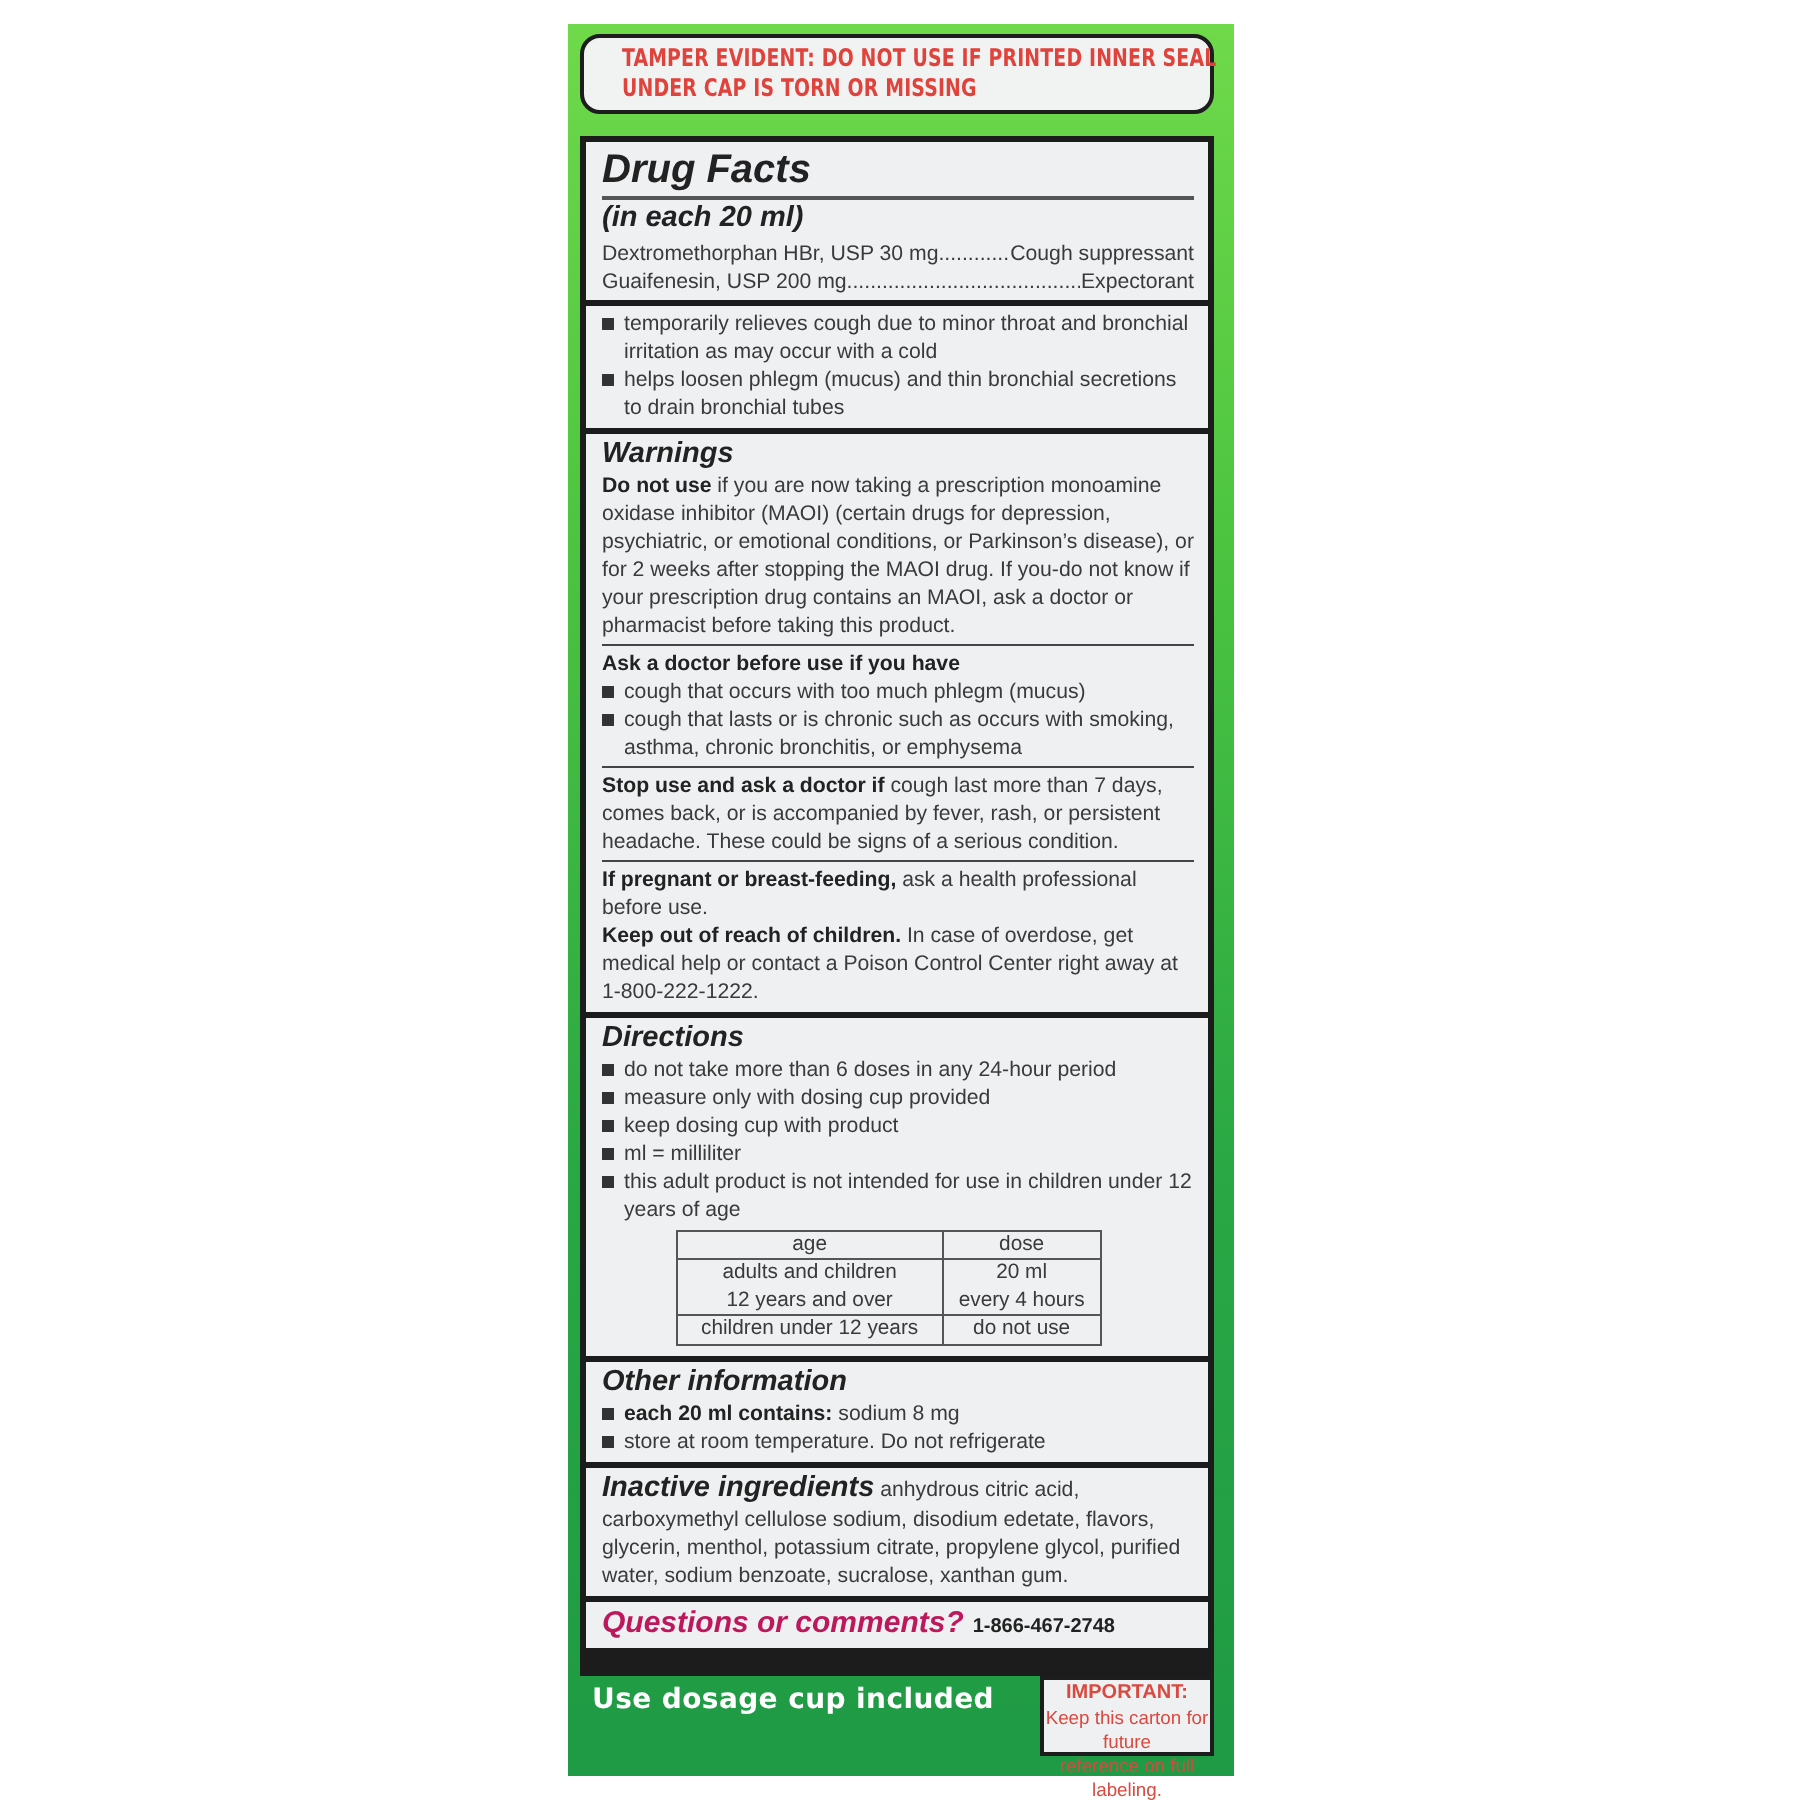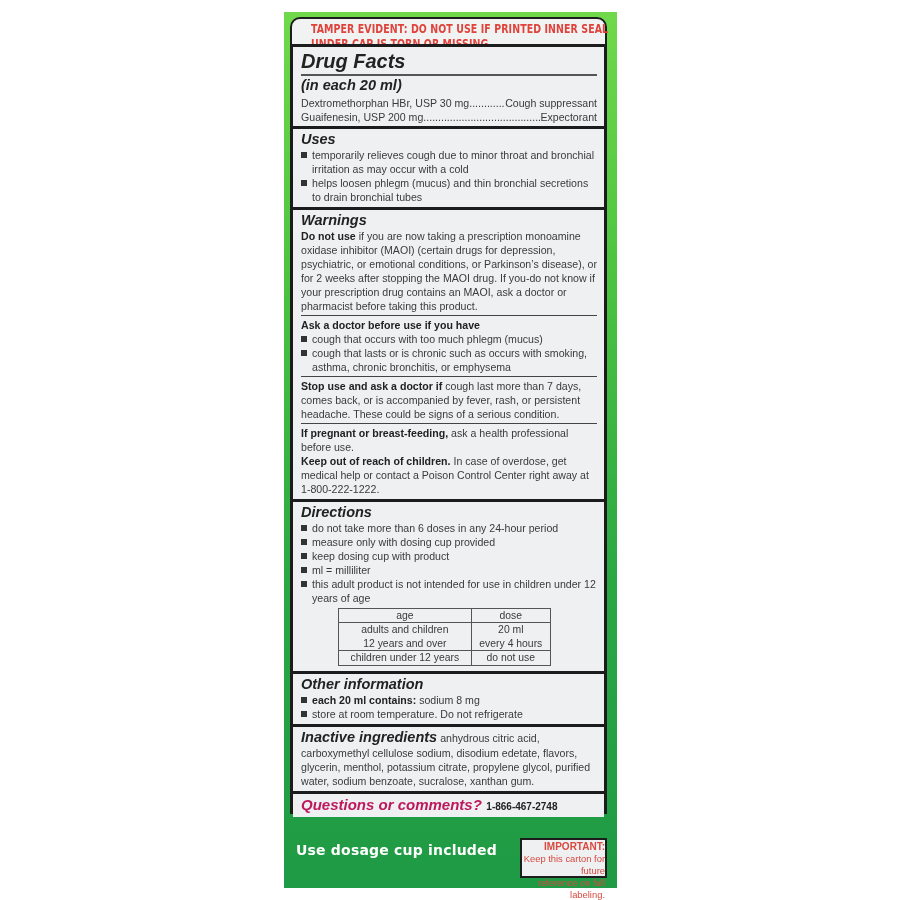--- a/index.html
+++ b/index.html
@@ -10,21 +10,21 @@
   }
   .tamper {
     position: absolute; left: 6px; top: 5px; width: 317px; height: 40px;
     background: #f1f3f2; border: 2px solid #1d1d1d; border-radius: 10px;
     box-sizing: border-box; padding: 3px 19px;
     color: #e0423c; font-weight: bold; font-size: 12.2px; line-height: 15px; letter-spacing: 0.1px;
     font-family: "DejaVu Sans", sans-serif; font-stretch: condensed;
   }
   .tamper span { display: block; transform: scaleX(0.86); transform-origin: left; white-space: nowrap; }
   .facts {
-    position: absolute; left: 6px; top: 32px; width: 317px; height: 770px;
+    position: absolute; left: 6px; top: 56px; width: 317px; height: 770px;
     background: #1c1c1c; box-sizing: border-box; padding: 3px;
   }
   .panel { background: #eef0f2; margin-bottom: 3px; padding: 2px 7px 3px 8px; position: relative; }
   .h1 { font-style: italic; font-weight: bold; font-size: 20px; line-height: 24px; color: #222; }
   .h2 { font-style: italic; font-weight: bold; font-size: 14.5px; line-height: 17px; color: #222; }
   .rule { height: 1.5px; background: #555; margin: 1px 0 1px 0; }
   .row-between { display: flex; justify-content: space-between; align-items: baseline; }
   .t { font-size: 10.6px; line-height: 14px; color: #3a3a3a; }
   .b { font-weight: bold; color: #222; }
   .li { position: relative; padding-left: 11px; font-size: 10.6px; line-height: 14px; color: #3a3a3a; }
@@ -38,21 +38,21 @@
   table.dose tr.hdr td { border-bottom: 1.5px solid #555; }
   .q { font-style: italic; font-weight: bold; font-size: 15px; color: #be185d; }
   .q-num { font-weight: bold; font-size: 10px; color: #222; font-style: normal; }
   .bottom-left {
     position: absolute; left: 12px; top: 830px; color: #ffffff; font-weight: bold; font-size: 14px; letter-spacing: 0.2px;
     font-family: "DejaVu Sans", sans-serif;
   }
   .important {
     position: absolute; left: 236px; top: 826px; width: 87px; height: 40px;
     background: #eef0f2; border: 2px solid #1d1d1d; box-sizing: border-box;
-    text-align: right; color: #d9493f; font-size: 9.4px; line-height: 12px; padding-top: 1px;
+    text-align: center; color: #d9493f; font-size: 9.4px; line-height: 12px; padding-top: 1px;
   }
   .important .imp-title { font-weight: bold; font-size: 10px; }
 </style>
 </head>
 <body>
 
 <div class="carton">
 
   <div class="tamper">
     <span>TAMPER EVIDENT: DO NOT USE IF PRINTED INNER SEAL</span>
@@ -71,21 +71,20 @@
         <span>Cough suppressant</span>
       </div>
       <div class="dots">
         <span>Guaifenesin, USP 200 mg</span>
         <span class="fill"></span>
         <span>Expectorant</span>
       </div>
     </div>
 
     <div class="panel">
-      <div class="h2">Uses</div>
       <div class="li">temporarily relieves cough due to minor throat and bronchial irritation as may occur with a cold</div>
       <div class="li">helps loosen phlegm (mucus) and thin bronchial secretions to drain bronchial tubes</div>
     </div>
 
     <div class="panel">
       <div class="h2">Warnings</div>
       <div class="t"><span class="b">Do not use</span><span> if you are now taking a prescription monoamine oxidase inhibitor (MAOI) (certain drugs for depression, psychiatric, or emotional conditions, or Parkinson’s disease), or for 2 weeks after stopping the MAOI drug. If you-do not know if your prescription drug contains an MAOI, ask a doctor or pharmacist before taking this product.</span></div>
       <div class="sub">
         <div class="t b">Ask a doctor before use if you have</div>
         <div class="li">cough that occurs with too much phlegm (mucus)</div>

